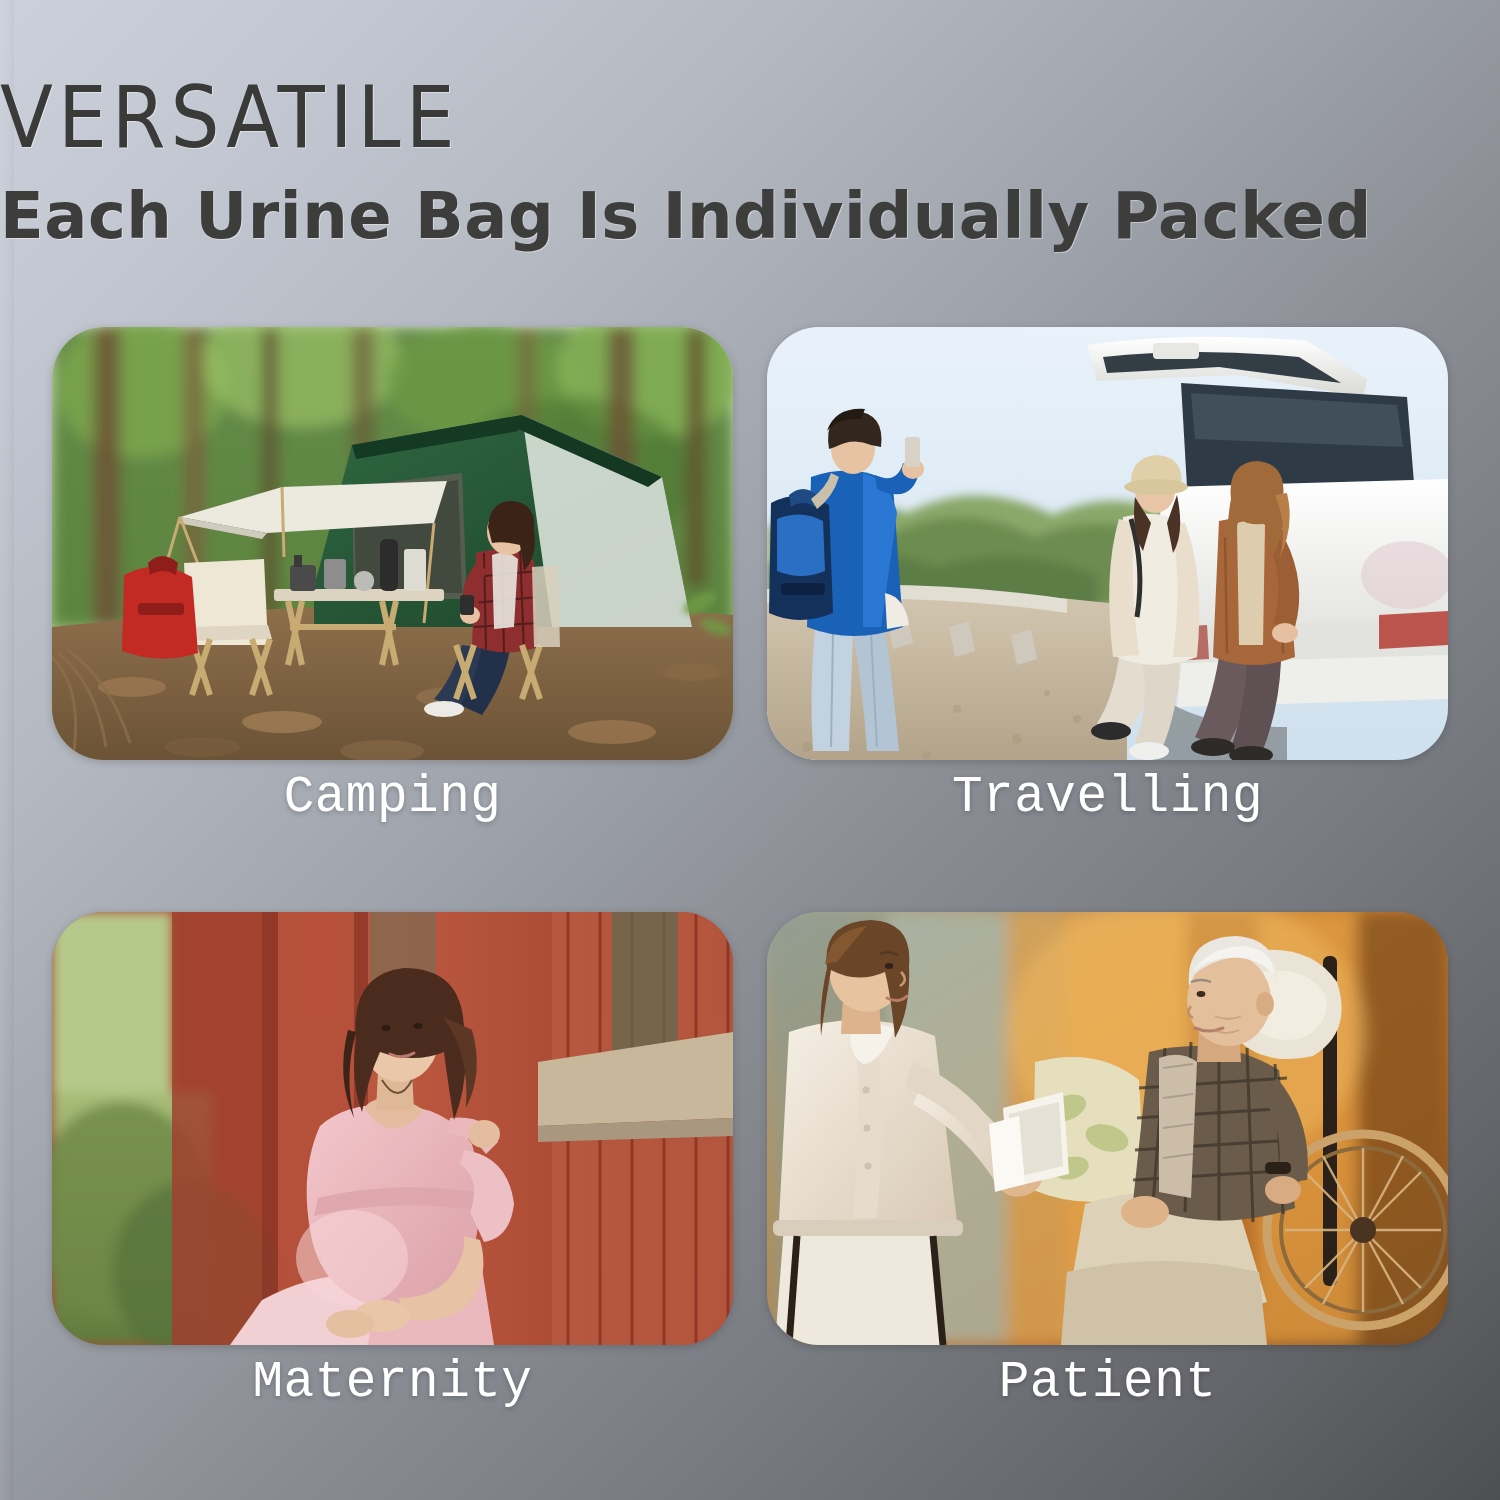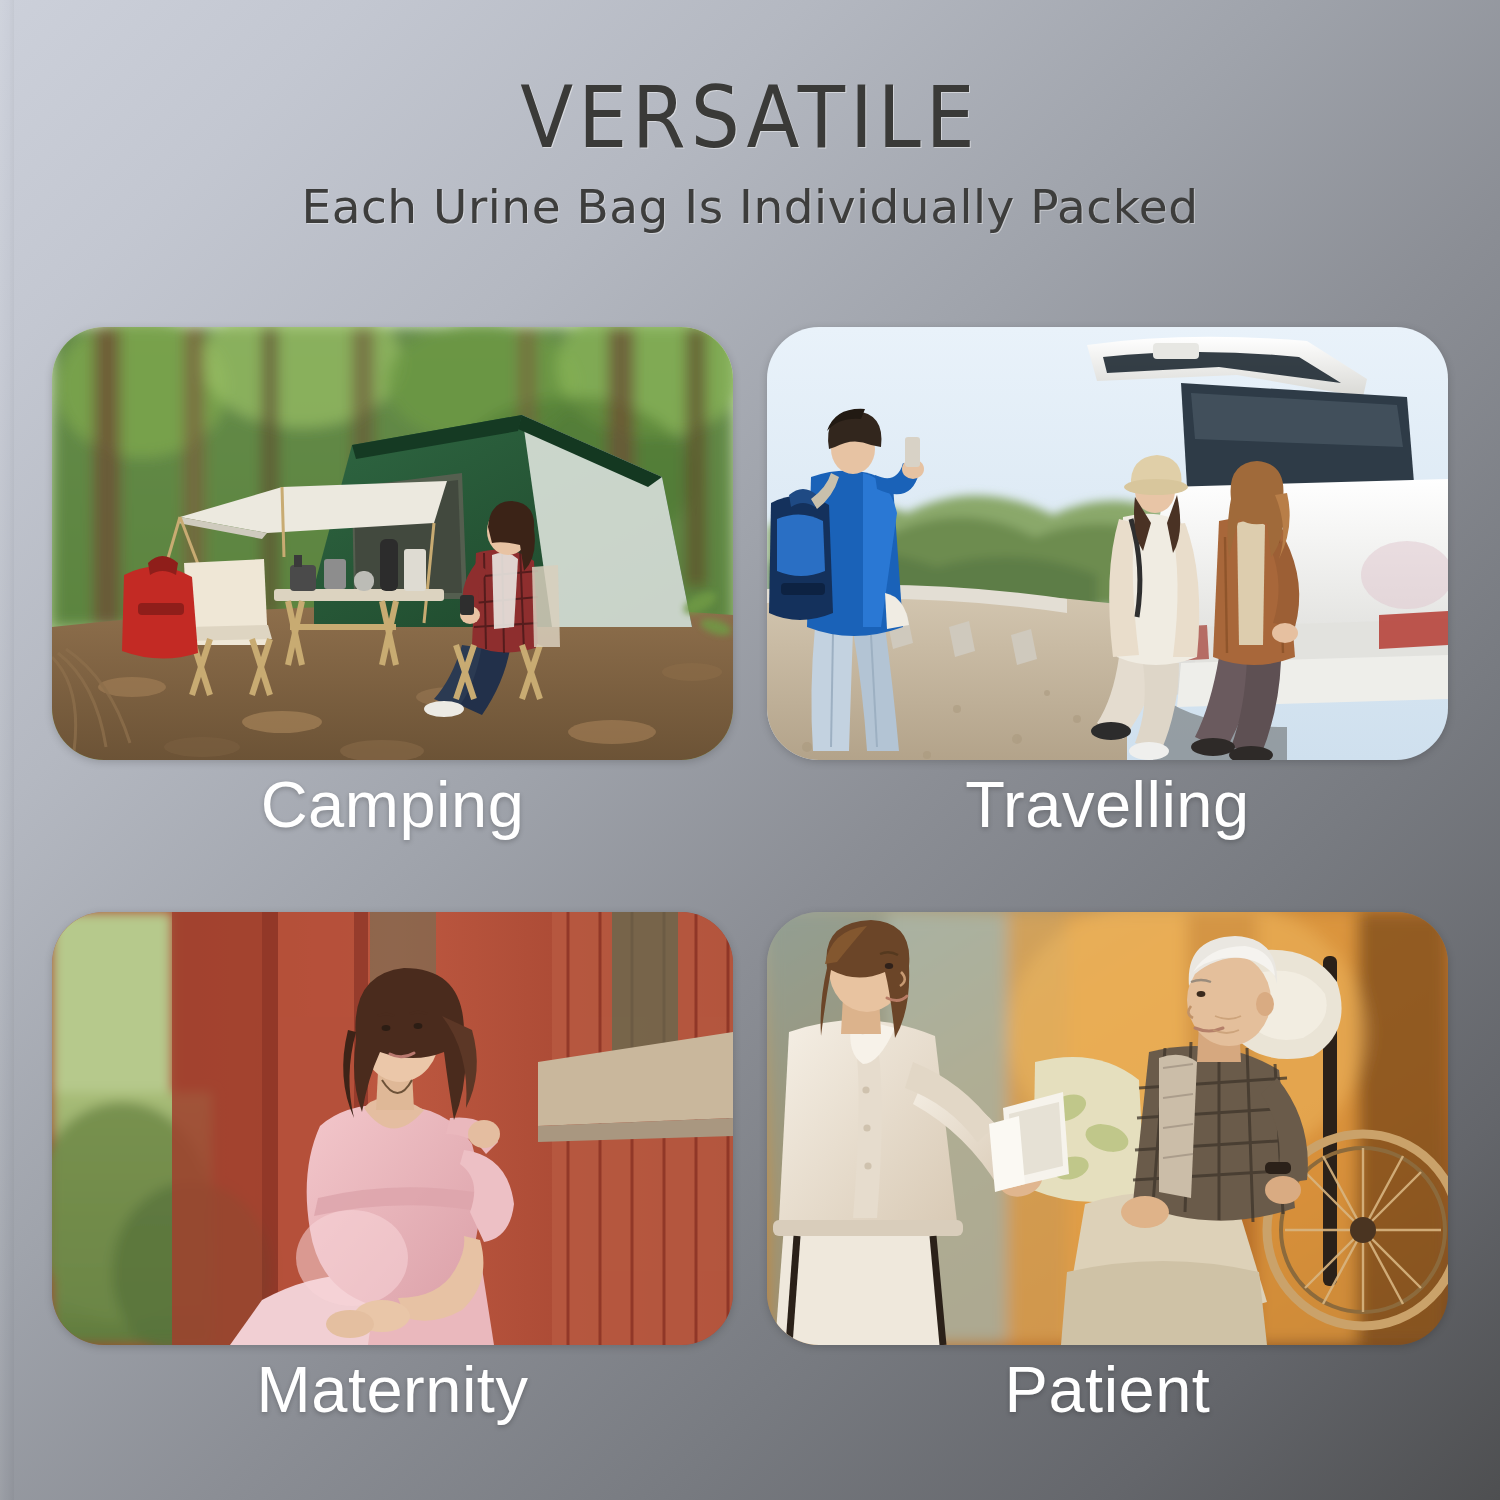--- a/index.html
+++ b/index.html
@@ -31,36 +31,35 @@
     position:absolute; left:0; top:0; width:14px; height:100%;
     background:linear-gradient(90deg, rgba(255,255,255,.07), rgba(255,255,255,0) 60%,
                rgba(0,0,0,.035));
     pointer-events:none;
   }
 
   
   .headings{
     position:absolute;
     left:0; top:72px; width:100%;
-    text-align:center;
   }
   .title{
     font-size:86px;
     font-weight:400;
     letter-spacing:5px;
     color:#3a3a38;
     line-height:1.06;
     text-shadow:1px 1px 0 rgba(255,255,255,.45);
     font-family:"DejaVu Sans", sans-serif;
     font-stretch:condensed;
   }
   .subtitle{
     margin-top:18px;
-    font-size:47px;
-    font-weight:400;
+    font-size:64px;
+    font-weight:700;
     letter-spacing:.5px;
     color:#3d3d3c;
     line-height:1.1;
     text-shadow:1px 1px 0 rgba(255,255,255,.4);
     font-family:"DejaVu Sans", sans-serif;
   }
 
   
   .grid{
     position:absolute;
@@ -80,27 +79,27 @@
     border-radius:52px;
     overflow:hidden;
     box-shadow:0 2px 9px rgba(0,0,0,.18);
   }
   .photo svg{ display:block; width:100%; height:100%; }
 
   .caption{
     position:absolute;
     left:0; top:445px; width:100%;
     text-align:center;
-    font-size:65px;
+    font-size:51px;
     font-weight:400;
     color:#ffffff;
     letter-spacing:.5px;
     line-height:1;
     text-shadow:0 2px 5px rgba(0,0,0,.22);
-    font-family:Liberation Sans, sans-serif;
+    font-family:Liberation Mono, monospace;
   }
 </style>
 </head>
 <body>
 
 <div class="poster">
 
   <div class="headings">
     <div class="title">VERSATILE</div>
     <div class="subtitle">Each Urine Bag Is Individually Packed</div>

